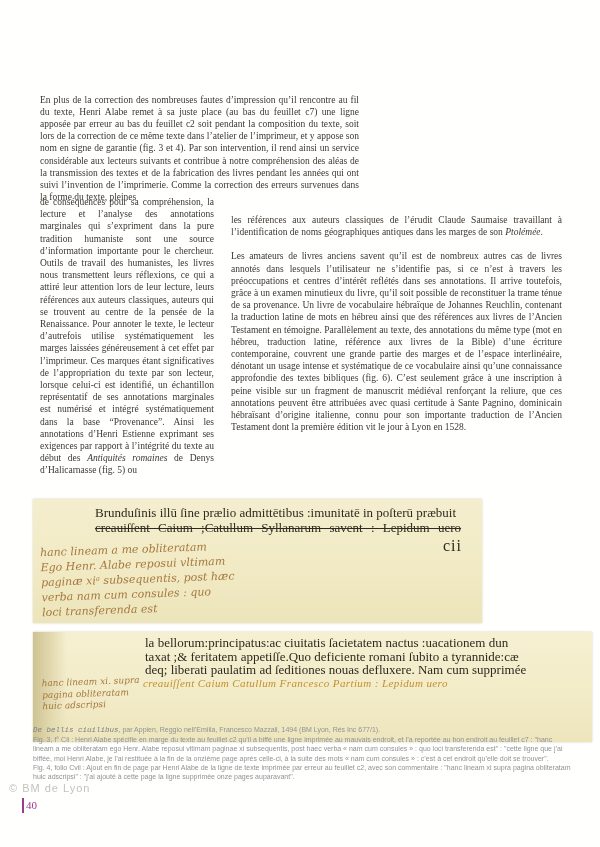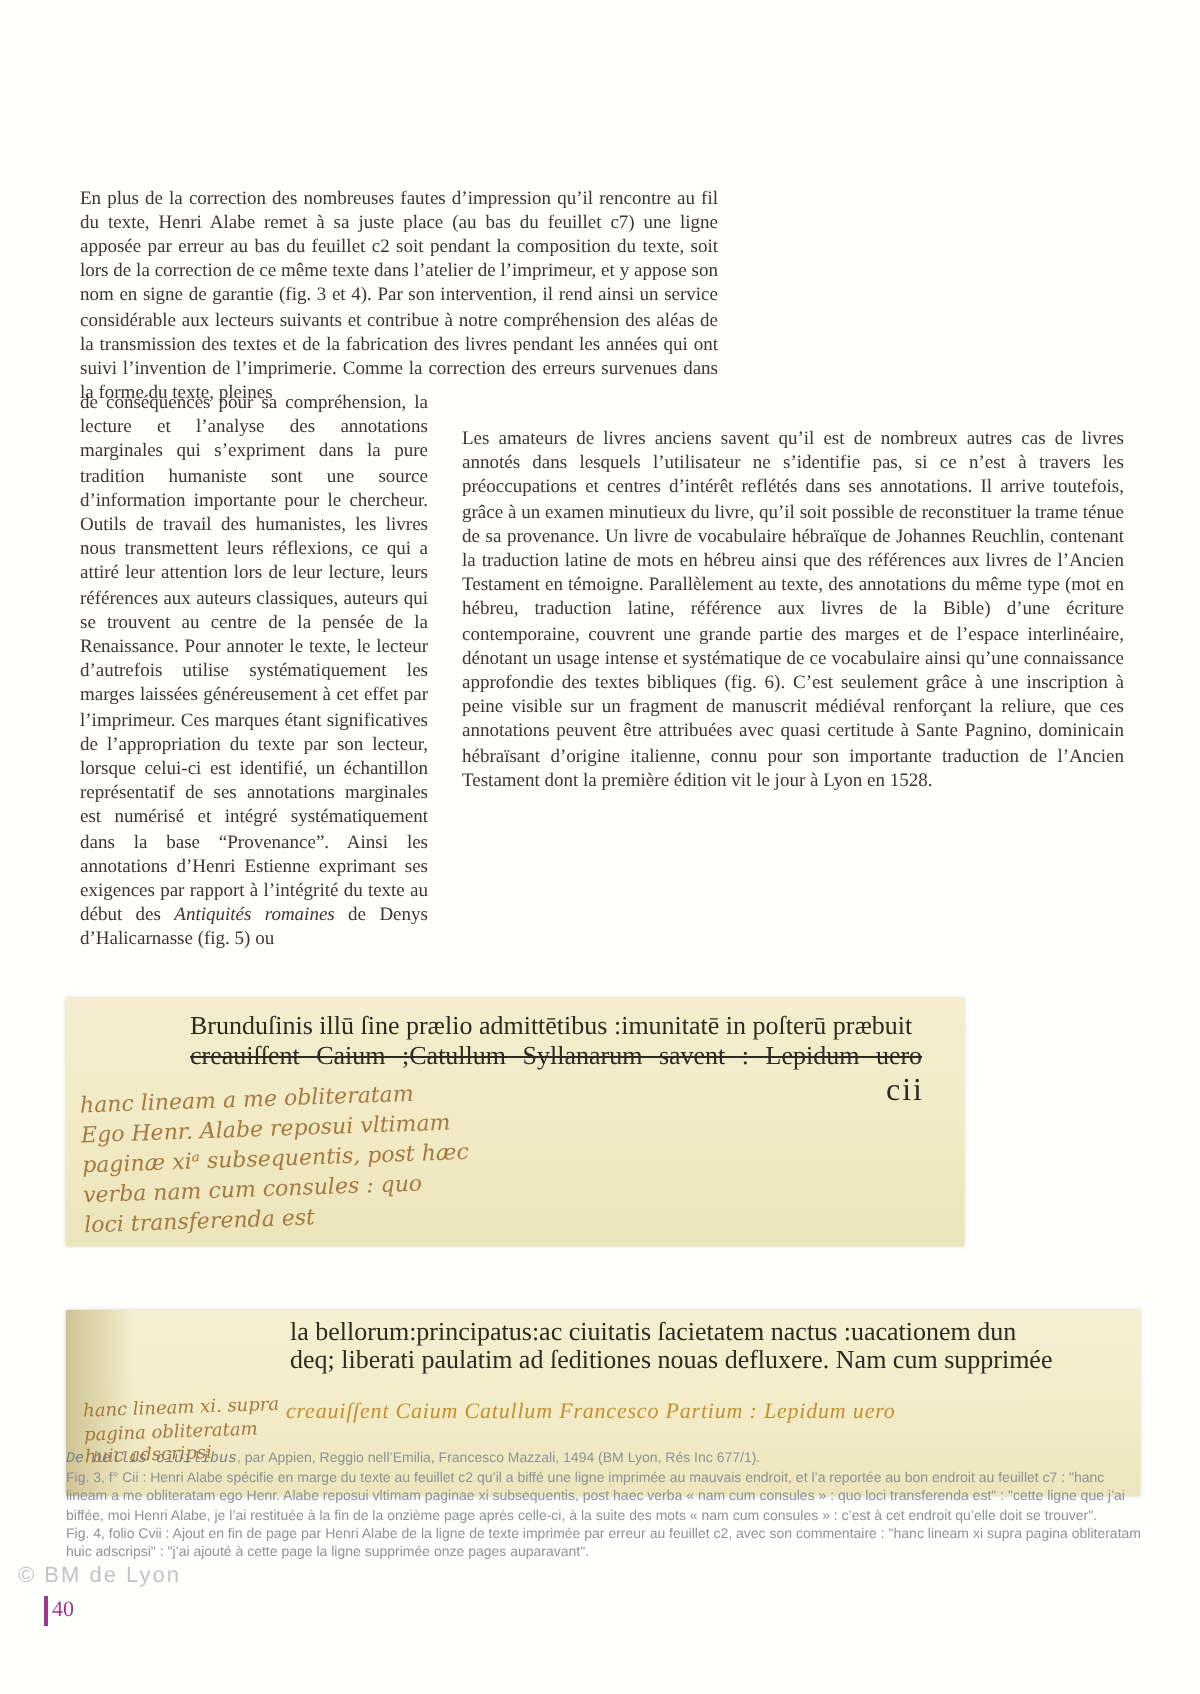--- a/index.html
+++ b/index.html
@@ -10,22 +10,22 @@
   .intro{position:absolute;left:40px;top:84px;width:319px;}
   .left-col{position:absolute;left:40px;top:196px;width:174px;}
   .right-col{position:absolute;left:231px;top:214px;width:331px;}
   .right-col p + p{margin-top:12px;}
   i{font-style:italic;}
 
   
   .scan{position:absolute;box-shadow:0 0 2px rgba(120,110,60,.35);}
   .fig1{left:33px;top:499px;width:449px;height:124px;
         background:linear-gradient(180deg,#f4eecf 0%,#f1eac4 55%,#ece4ba 100%);}
-  .fig2{left:33px;top:655px;width:537px;height:93px;
-        background:linear-gradient(180deg,#f6f0d2 0%,#f2ebc7 60%,#ede5bc 100%);}
+  .fig2{left:33px;top:632px;width:537px;height:110px;
+        background:linear-gradient(180deg,#f6f0d2 0%,#f2ebc7 60%,#ede5bc 100%);padding-left:22px;}
   .fig2::before{content:"";position:absolute;left:0;top:0;bottom:0;width:34px;
         background:linear-gradient(90deg,#cfc393 0%,#e3dab0 55%,rgba(227,218,176,0) 100%);}
   .printed{position:absolute;color:#2e2921;font-size:13px;line-height:15px;white-space:nowrap;}
   .fig1 .printed{left:62px;top:6px;}
   .fig2 .printed{left:112px;top:4px;line-height:13.5px;}
   .struck{text-decoration:line-through;text-decoration-thickness:1.4px;word-spacing:5px;}
   .folio{position:absolute;right:20px;top:38px;color:#2e2921;font-size:16px;letter-spacing:1px;}
   .hand{position:absolute;color:#a5793f;font-style:italic;transform:rotate(-2deg);
         font-family:"DejaVu Serif", serif;}
   .fig1 .hand{left:8px;top:42px;font-size:11px;line-height:15px;width:240px;}
@@ -48,20 +48,21 @@
 
 <div class="page">
 
   <p class="intro body-text">En plus de la correction des nombreuses fautes d’impression qu’il rencontre au fil du texte, Henri Alabe remet à sa juste place (au bas du feuillet c7) une ligne apposée par erreur au bas du feuillet c2 soit pendant la composition du texte, soit lors de la correction de ce même texte dans l’atelier de l’imprimeur, et y appose son nom en signe de garantie (fig. 3 et 4). Par son intervention, il rend ainsi un service considérable aux lecteurs suivants et contribue à notre compréhension des aléas de la transmission des textes et de la fabrication des livres pendant les années qui ont suivi l’invention de l’imprimerie. Comme la correction des erreurs survenues dans la forme du texte, pleines</p>
 
   <div class="left-col body-text">
     <p><span>de conséquences pour sa compréhension, la lecture et l’analyse des annotations marginales qui s’expriment dans la pure tradition humaniste sont une source d’information importante pour le chercheur. Outils de travail des humanistes, les livres nous transmettent leurs réflexions, ce qui a attiré leur attention lors de leur lecture, leurs références aux auteurs classiques, auteurs qui se trouvent au centre de la pensée de la Renaissance. Pour annoter le texte, le lecteur d’autrefois utilise systématiquement les marges laissées généreusement à cet effet par l’imprimeur. Ces marques étant significatives de l’appropriation du texte par son lecteur, lorsque celui-ci est identifié, un échantillon représentatif de ses annotations marginales est numérisé et intégré systématiquement dans la base “Provenance”. Ainsi les annotations d’Henri Estienne exprimant ses exigences par rapport à l’intégrité du texte au début des </span><i>Antiquités romaines</i><span> de Denys d’Halicarnasse (fig. 5) ou</span></p>
   </div>
 
   <div class="right-col body-text">
+    <p><span>les références aux auteurs classiques de l’érudit Claude Saumaise travaillant à l’identification de noms géographiques antiques dans les marges de son </span><i>Ptolémée</i><span>.</span></p>
     <p>Les amateurs de livres anciens savent qu’il est de nombreux autres cas de livres annotés dans lesquels l’utilisateur ne s’identifie pas, si ce n’est à travers les préoccupations et centres d’intérêt reflétés dans ses annotations. Il arrive toutefois, grâce à un examen minutieux du livre, qu’il soit possible de reconstituer la trame ténue de sa provenance. Un livre de vocabulaire hébraïque de Johannes Reuchlin, contenant la traduction latine de mots en hébreu ainsi que des références aux livres de l’Ancien Testament en témoigne. Parallèlement au texte, des annotations du même type (mot en hébreu, traduction latine, référence aux livres de la Bible) d’une écriture contemporaine, couvrent une grande partie des marges et de l’espace interlinéaire, dénotant un usage intense et systématique de ce vocabulaire ainsi qu’une connaissance approfondie des textes bibliques (fig. 6). C’est seulement grâce à une inscription à peine visible sur un fragment de manuscrit médiéval renforçant la reliure, que ces annotations peuvent être attribuées avec quasi certitude à Sante Pagnino, dominicain hébraïsant d’origine italienne, connu pour son importante traduction de l’Ancien Testament dont la première édition vit le jour à Lyon en 1528.</p>
   </div>
 
   <div class="scan fig1">
     <div class="printed">
       <div>Brunduſinis illū ſine prælio admittētibus :imunitatē in poſterū præbuit</div>
       <div class="struck">creauiſſent Caium ;Catullum Syllanarum savent : Lepidum uero</div>
     </div>
     <div class="folio">cii</div>
     <div class="hand">
@@ -69,20 +70,21 @@
       <div>Ego Henr. Alabe reposui vltimam</div>
       <div>paginæ xiᵃ subsequentis, post hæc</div>
       <div>verba nam cum consules : quo</div>
       <div>loci transferenda est</div>
     </div>
   </div>
 
   <div class="scan fig2">
     <div class="printed">
       <div>la bellorum:principatus:ac ciuitatis ſacietatem nactus :uacationem dun</div>
+      <div>taxat ;&amp; feritatem appetiſſe.Quo deficiente romani ſubito a tyrannide:cæ</div>
       <div>deq; liberati paulatim ad ſeditiones nouas defluxere. Nam cum supprimée</div>
     </div>
     <div class="added-line">creauiſſent Caium Catullum Francesco Partium : Lepidum uero</div>
     <div class="hand">
       <div>hanc lineam xi. supra</div>
       <div>pagina obliteratam</div>
       <div>huic adscripsi</div>
     </div>
   </div>
 

